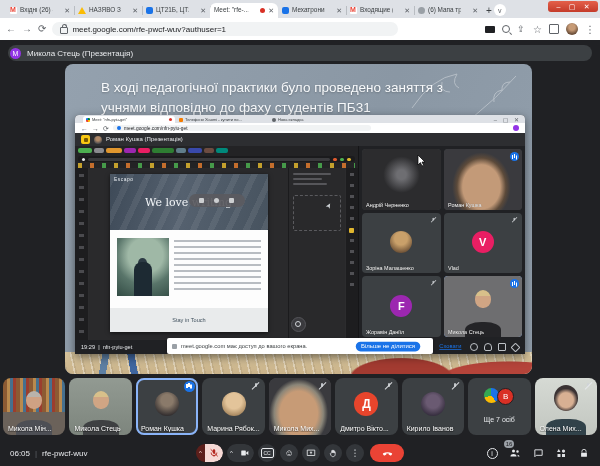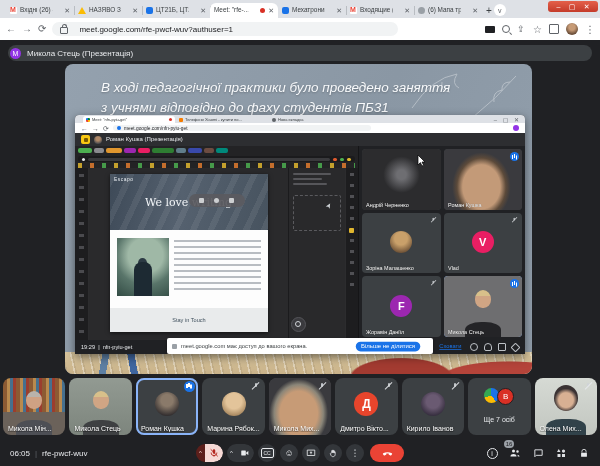--- a/index.html
+++ b/index.html
@@ -18,21 +18,21 @@
   .fav.drive{width:0;height:0;border-left:4px solid transparent;border-right:4px solid transparent;border-bottom:7px solid #fbbc04;border-radius:0;background:none;}
   .fav.cls{background:#1a73e8;}
   .fav.meet{background:conic-gradient(#00832d 0 25%,#ffba00 0 50%,#ea4335 0 75%,#1a73e8 0);}
   .fav.map{background:#9aa0a6;border-radius:50%;}
   .recdot{width:5px;height:5px;border-radius:50%;background:#d93025;flex:0 0 auto;}
   .newtab{font-size:10px;color:#3c4043;margin:0 2px 2px 4px;}
   .tabmenu{width:12px;height:12px;border-radius:50%;background:#fff;color:#5f6368;font-size:7px;display:flex;align-items:center;justify-content:center;margin-bottom:2px;}
   .winctl{position:absolute;right:2px;top:1px;width:50px;height:11px;border-radius:3px;background:linear-gradient(#e4604a,#c43b2a);display:flex;align-items:center;justify-content:space-evenly;color:#fff;font-size:7px;line-height:1;}
   .toolbar{position:absolute;top:18px;left:0;right:0;height:22px;background:#fff;display:flex;align-items:center;padding:0 6px;gap:6px;}
   .navbtn{color:#5f6368;font-size:10px;line-height:1;}
-  .omnibox{flex:1;height:14px;border-radius:7px;background:#f1f3f4;display:flex;align-items:center;gap:11px;padding:0 8px;max-width:330px;}
+  .omnibox{flex:1;height:14px;border-radius:7px;background:#f1f3f4;display:flex;align-items:center;gap:4px;padding:0 8px;max-width:330px;}
   .lock{width:6px;height:5px;border:1px solid #5f6368;border-radius:1px;position:relative;margin-top:2px;}
   .lock::before{content:"";position:absolute;top:-4px;left:0.5px;width:3px;height:3px;border:1px solid #5f6368;border-bottom:none;border-radius:3px 3px 0 0;}
   .url{font-size:8px;color:#202124;white-space:nowrap;}
   .tools{display:flex;align-items:center;gap:7px;margin-left:auto;}
   .ticon{width:9px;height:9px;color:#5f6368;}
   .ticon.media{width:10px;height:7px;background:#202124;border-radius:1px;}
   .ticon.zoom{border:1.3px solid #5f6368;border-radius:50%;width:6px;height:6px;position:relative;}
   .ticon.zoom::after{content:"";position:absolute;right:-3px;bottom:-2px;width:3px;height:1.3px;background:#5f6368;transform:rotate(45deg);}
   .ticon.share{font-size:9px;line-height:1;}
   .ticon.star{font-size:10px;line-height:1;}
@@ -40,21 +40,21 @@
   .ticon.avatar{width:12px;height:12px;border-radius:50%;background:radial-gradient(circle at 50% 35%,#c79b76 30%,#6b4f3a 70%);}
   .ticon.menu{font-size:10px;line-height:1;letter-spacing:0;}
   
   .meet{position:absolute;top:40px;left:0;width:600px;height:426px;background:#202124;}
   .banner{position:absolute;top:5px;left:8px;right:8px;height:16px;background:#3c4043;border-radius:8px;display:flex;align-items:center;gap:6px;padding:0 2px;}
   .bavatar{width:11px;height:11px;border-radius:50%;background:#9334e6;color:#fff;font-size:7px;display:flex;align-items:center;justify-content:center;}
   .blabel{font-size:8px;color:#e8eaed;}
   
   .stage{position:absolute;top:24px;left:65px;width:467px;height:310px;border-radius:8px;overflow:hidden;background:linear-gradient(115deg,#94a1ae,#8a97a4 55%,#93a0ad);}
   .leaves{position:absolute;right:10px;top:4px;opacity:.35;}
-  .slide-title{position:absolute;top:14px;left:36px;width:350px;color:#f7f9fb;font-size:13.5px;line-height:1.45;font-weight:500;text-shadow:0 1px 2px rgba(0,0,0,.25);font-style:italic;}
+  .slide-title{position:absolute;top:14px;left:36px;width:350px;color:#f7f9fb;font-size:13.5px;line-height:1.45;font-weight:500;text-shadow:0 1px 2px rgba(0,0,0,.25);}
   .books{position:absolute;left:0;right:0;bottom:0;height:22px;background:
     radial-gradient(90px 34px at 72% 115%, #a33b31 0 55%, transparent 58%),
     radial-gradient(120px 30px at 95% 120%, #b5443a 0 55%, transparent 58%),
     linear-gradient(100deg, transparent 0 8%, #5d7fa3 8% 9.5%, transparent 9.5%),
     linear-gradient(80deg, transparent 0 14%, #3f66a0 14% 15.5%, transparent 15.5%),
     repeating-linear-gradient(78deg, rgba(255,255,255,.35) 0 1.5px, rgba(0,0,0,.06) 1.5px 3px, transparent 3px 9px),
     linear-gradient(#d9c69e,#c9b289);}
   
   .nested{position:absolute;top:51px;left:10px;width:450px;height:239px;border-radius:4px 4px 0 0;overflow:hidden;box-shadow:0 3px 10px rgba(0,0,0,.5);background:#202124;}
   .ntabs{height:8px;background:#dee1e6;display:flex;align-items:flex-end;padding-left:8px;gap:1px;}

